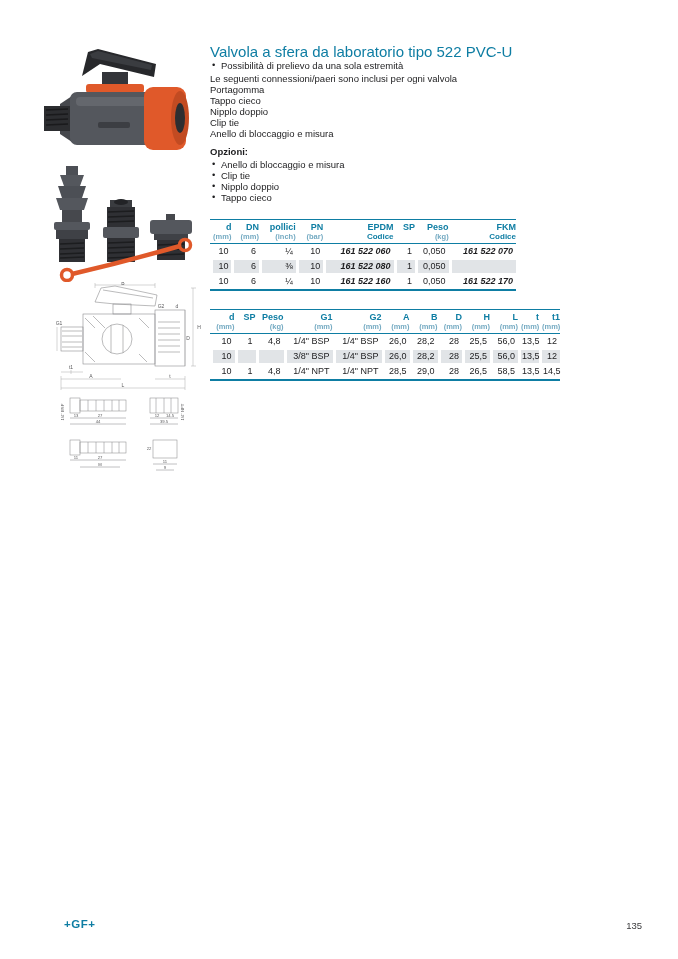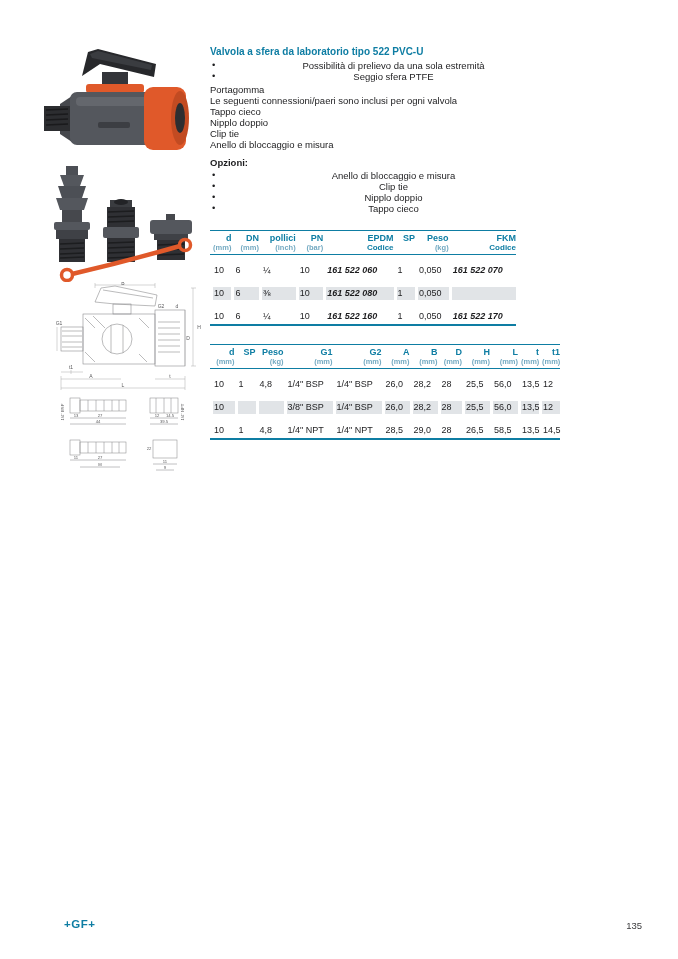--- a/index.html
+++ b/index.html
@@ -9,40 +9,40 @@
 
   
   .fig { position:absolute; }
   #fig-valve-photo   { left:40px;  top:42px;  width:158px; height:120px; }
   #fig-accessories   { left:40px;  top:162px; width:158px; height:120px; }
   #fig-drawing-main  { left:55px;  top:282px; width:148px; height:112px; }
   #fig-drawing-small { left:58px;  top:388px; width:140px; height:95px;  }
 
   
   .content { position:absolute; left:210px; top:46px; width:356px; }
-  .title-line { font-size:10px; line-height:11.5px; font-weight:bold; color:#0e7da3; }
+  .title-line { font-size:15px; line-height:11.5px; font-weight:normal; color:#0e7da3; }
   .heading { font-size:9.5px; line-height:11px; font-weight:bold; margin-top:13px; }
   .line { font-size:9.5px; line-height:11px; }
-  .bullet { position:relative; padding-left:11px; font-size:9.5px; line-height:11px;text-align:center; }
+  .bullet { position:relative; padding-left:11px; font-size:9.5px; line-height:11px; }
   .bullet::before { content:"•"; position:absolute; left:2px; top:-0.5px; font-size:9.5px; }
   .bullets { margin-top:2px; }
   .included { margin-top:2px; }
 
   
   table { border-collapse:collapse; table-layout:fixed;
           border-top:1px solid #0e7da3; border-bottom:2px solid #0e7da3; }
   #table1 { width:306px; margin-top:16px; }
   #table2 { width:350px; margin-top:18px; }
   thead th { border-bottom:1px solid #0e7da3; vertical-align:bottom;
              padding:2px 0 2px 3px; text-align:right; }
   .th-label { font-size:9px; font-weight:bold; color:#0e7da3; line-height:10px; white-space:nowrap; }
   .th-unit  { font-size:7.5px; font-weight:bold; color:#74aac2; line-height:9px; min-height:9px; white-space:nowrap; }
   td { padding:1px 0 1px 3px; vertical-align:middle; }
-  td .cell { display:block; text-align:left; font-size:9px; line-height:10px;
-             padding:1.5px 3px 1.5px 1px; white-space:nowrap; color:#1d1d1f;margin-top:8px; }
+  td .cell { display:block; text-align:right; font-size:9px; line-height:10px;
+             padding:1.5px 3px 1.5px 1px; white-space:nowrap; color:#1d1d1f; }
   tr.shaded .cell { background:#e1e4e7; }
   .cell.bold { font-weight:bold;font-style:italic; }
 
   
   .footer-logo { position:absolute; left:64px; top:918px; font-size:11.5px; font-weight:bold;
                  color:#0e7da3; letter-spacing:0.5px; }
   .footer-page { position:absolute; right:36px; top:920px; font-size:9.5px; color:#3a3a3c; }
 
   
   .dim { font-family:"Liberation Sans", sans-serif; fill:#5a5a5c; }
@@ -234,26 +234,25 @@
         <text x="107" y="81" text-anchor="middle">9</text>
       </g>
     </svg>
   </div>
 
   <div class="content">
     <div class="title-line">Valvola a sfera da laboratorio tipo 522 PVC-U</div>
 
     <div class="bullets">
       <div class="bullet">Possibilità di prelievo da una sola estremità</div>
-      <div class="bullet">Seggio sfera PTFE</div>
     </div>
 
     <div class="included">
+      <div class="line">Le seguenti connessioni/paeri sono inclusi per ogni valvola</div>
       <div class="line">Portagomma</div>
-      <div class="line">Le seguenti connessioni/paeri sono inclusi per ogni valvola</div>
       <div class="line">Tappo cieco</div>
       <div class="line">Nipplo doppio</div>
       <div class="line">Clip tie</div>
       <div class="line">Anello di bloccaggio e misura</div>
     </div>
 
     <div class="heading" style="margin-top:7px">Opzioni:</div>
     <div class="bullets">
       <div class="bullet">Anello di bloccaggio e misura</div>
       <div class="bullet">Clip tie</div>

